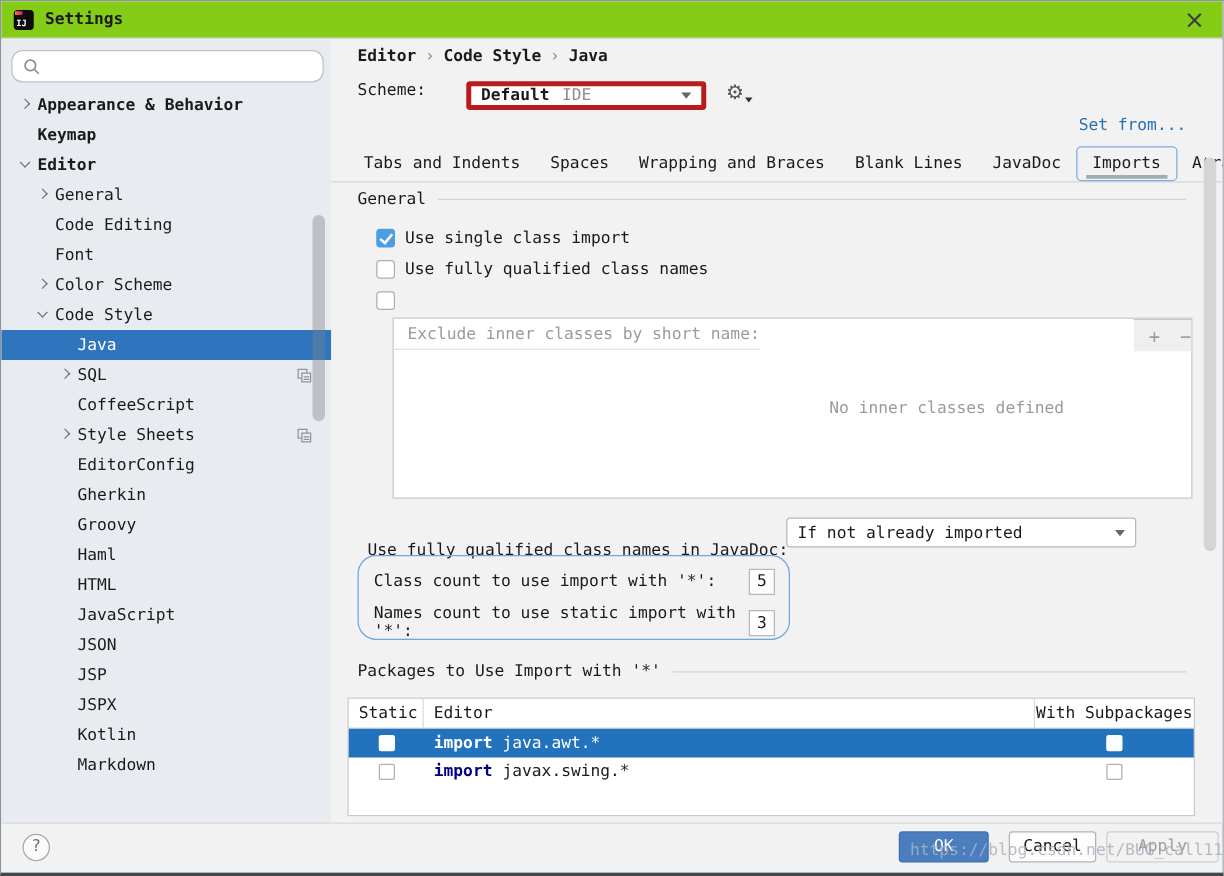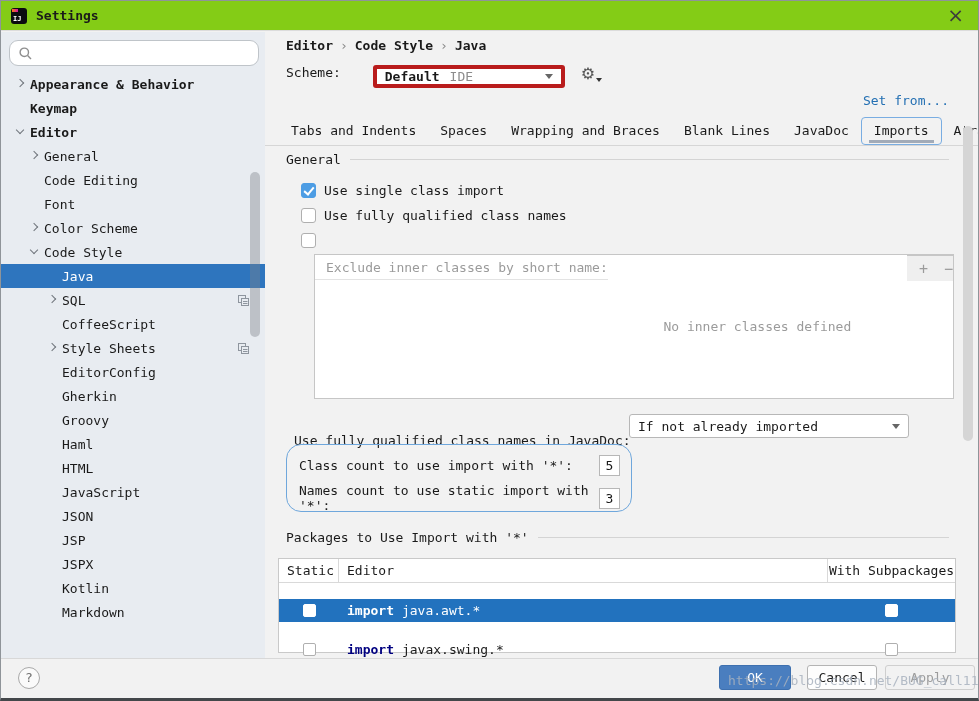--- a/index.html
+++ b/index.html
@@ -99,21 +99,21 @@
               line-height:19px; }
 
   .pkg-table { position:absolute; left:13px; top:526px; width:678px; height:95px; background:#fff;
                border:1px solid #c9c9c9; }
   .pkg-head { height:24px; display:flex; align-items:center; border-bottom:1px solid #d9d9d9; }
   .col-static { width:60px; padding-left:8px; border-right:1px solid #d9d9d9; height:100%;
                 display:flex; align-items:center; }
   .col-pkg { flex:1; padding-left:8px; height:100%; display:flex; align-items:center; }
   .col-sub { width:128px; border-left:1px solid #d9d9d9; height:100%; display:flex;
              align-items:center; justify-content:center; }
-  .pkg-row { height:23px; display:flex; align-items:center;margin-top:16px; }
+  .pkg-row { height:23px; display:flex; align-items:center; }
   .pkg-row .col-static { border-right:none; justify-content:center; padding-left:0; }
   .pkg-row .col-sub { border-left:none; }
   .pkg-row.sel { background:#2272be; color:#fff; }
   .pkg-row.sel .kw { color:#fff; }
   .pkg-row.sel .cb { border-color:#fff; }
   .kw { font-weight:bold; color:#000080; margin-right:8px; }
 
   .main-scroll { position:absolute; right:6px; top:94px; width:10px; height:315px;
                  background:#d5d5d5; border-radius:5px; }
 

